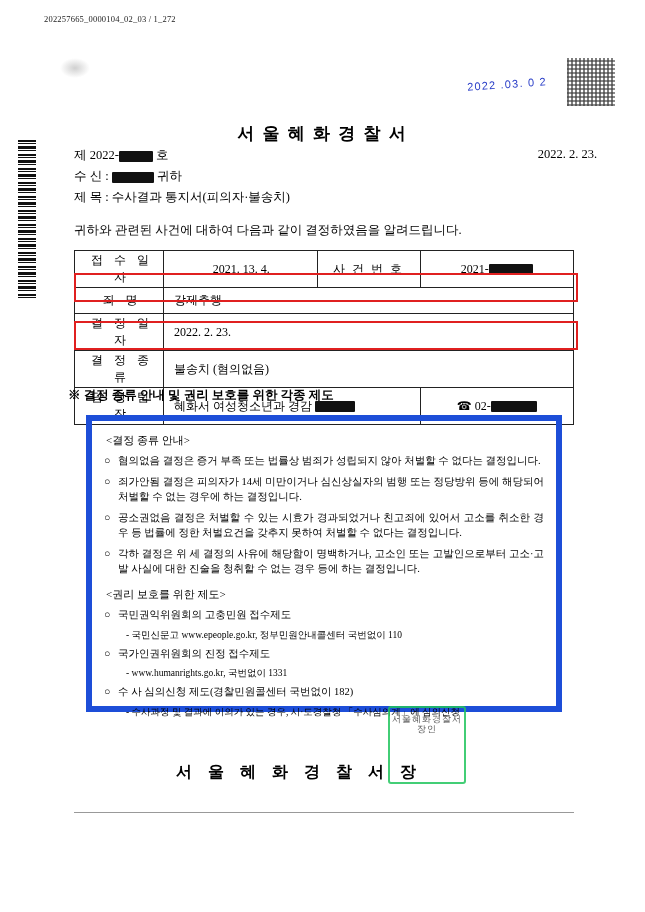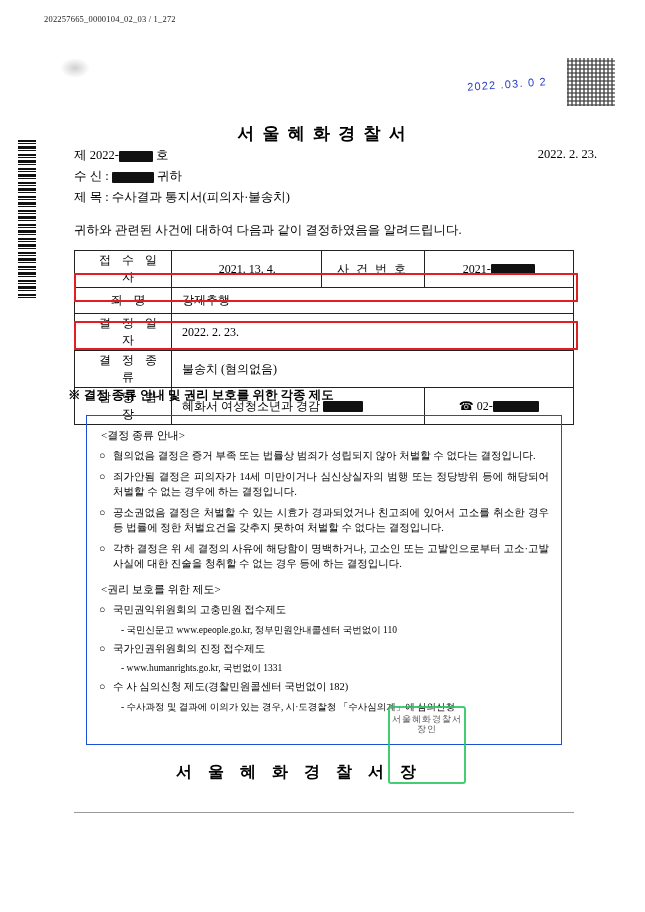--- a/index.html
+++ b/index.html
@@ -124,21 +124,21 @@
   }
   .tbl td {
     border: 1px solid #222;
     height: 23px;
     padding: 1px 8px;
   }
   .tbl td.lbl {
     width: 78px;
     text-align: center;
     letter-spacing: 4px;
-    padding-left: 16px;
+    padding-left: 8px;
     padding-right: 2px;
   }
   .tbl td.lbl2 {
     width: 86px;
     text-align: center;
     letter-spacing: 2px;
   }
   .tbl td.val {
     padding-left: 10px;
   }
@@ -155,22 +155,22 @@
     left: 68px;
     top: 387px;
     font-size: 12.5px;
     font-weight: bold;
   }
   .notice-box {
     position: absolute;
     left: 86px;
     top: 415px;
     width: 476px;
-    height: 330px;
-    border: 1px solid #1d4ed8;
+    height: 297px;
+    border: 6px solid #1d4ed8;
     box-sizing: border-box;
     padding: 9px 12px 2px 12px;
     font-size: 10.5px;
     line-height: 1.48;
   }
   .nb-head {
     font-size: 11px;
     margin: 2px 0 5px 2px;
   }
   .nb-head2 {

